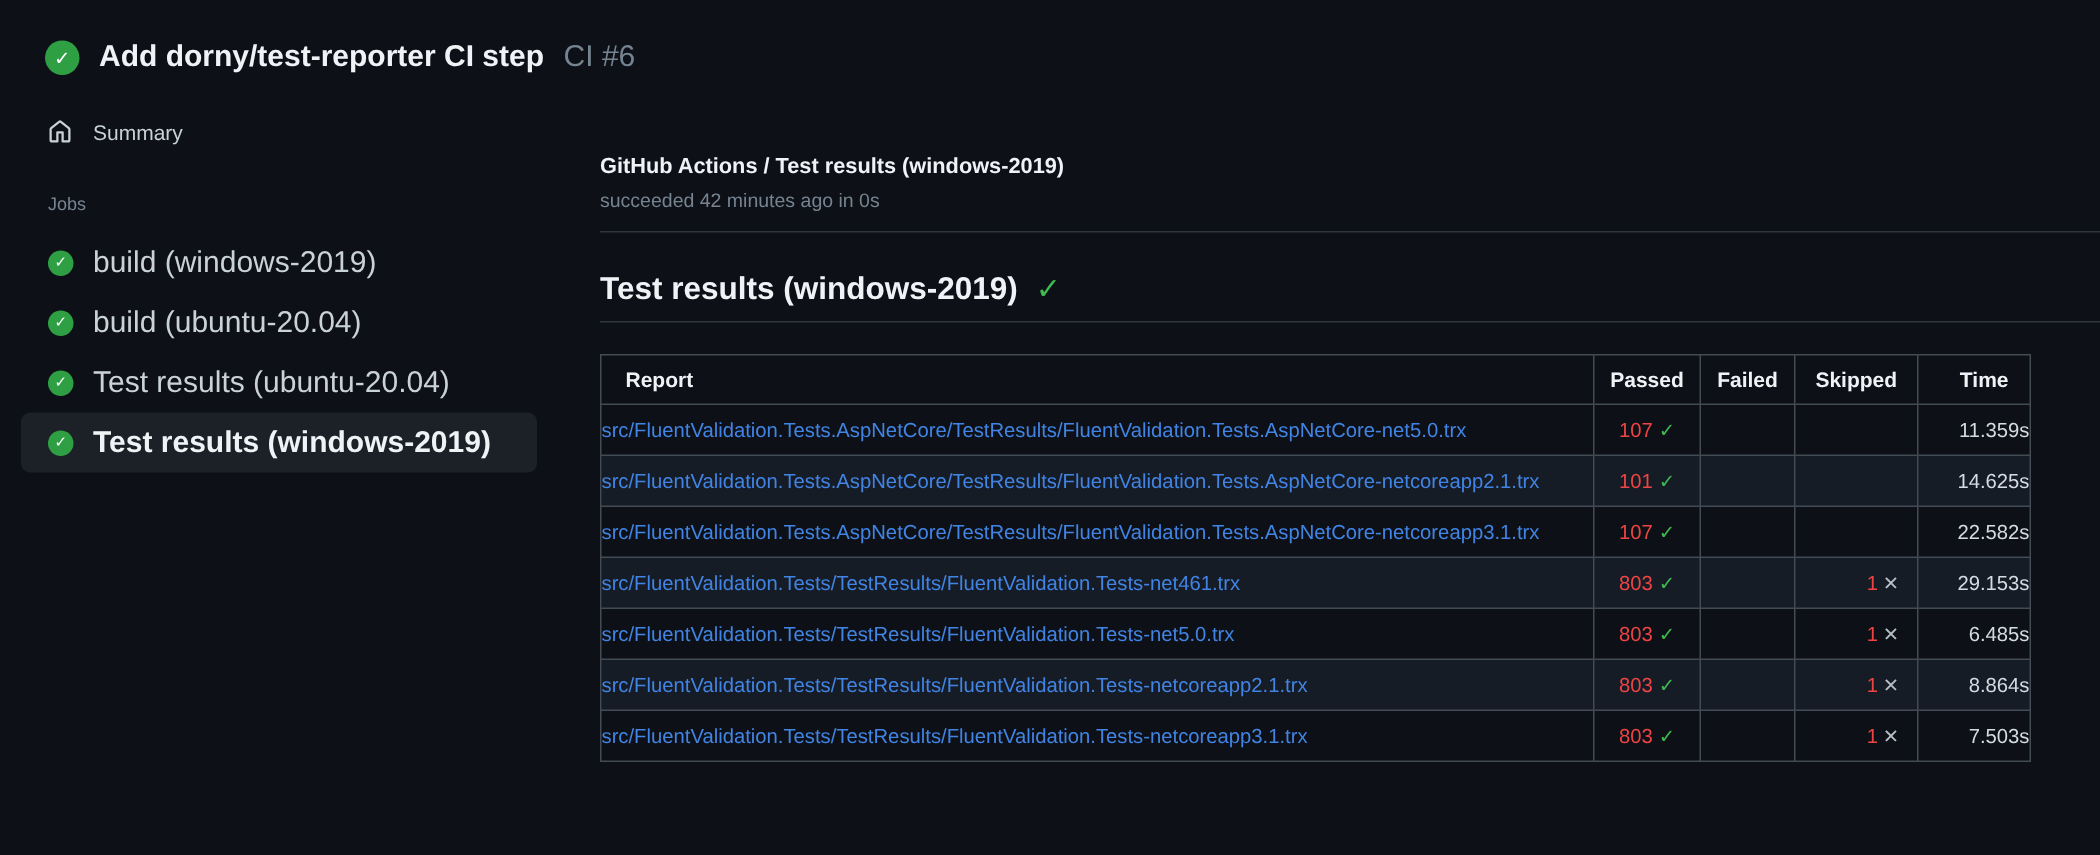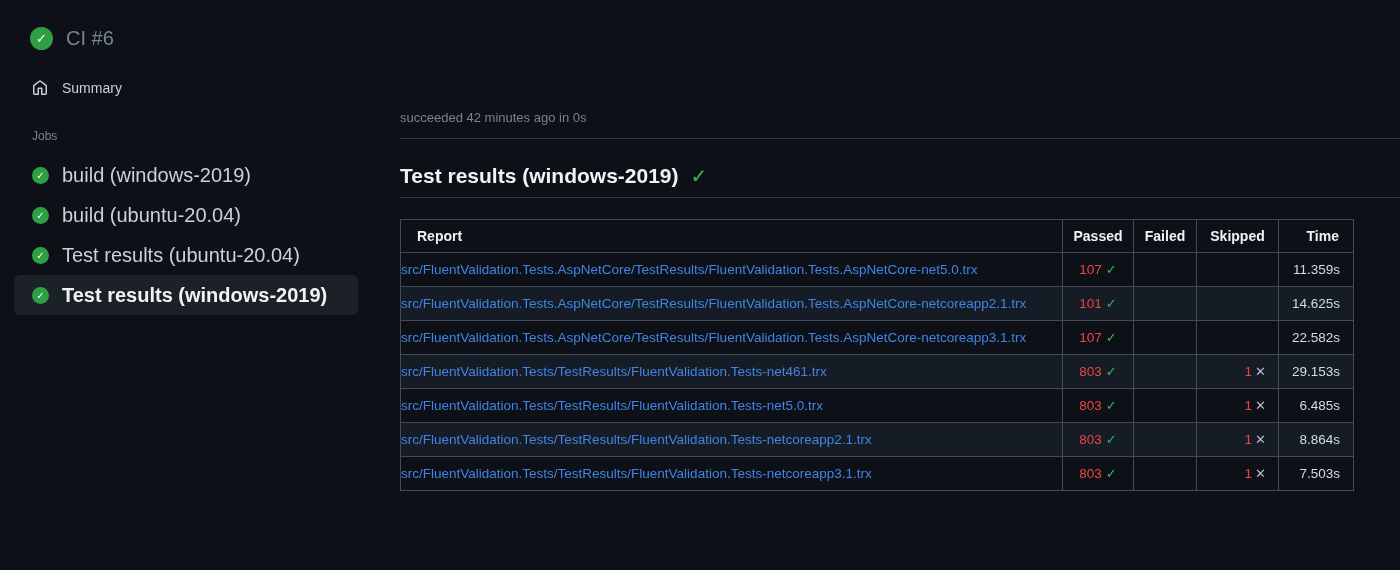--- a/index.html
+++ b/index.html
@@ -60,31 +60,32 @@
   .results td{height:34px;font-size:13.5px;color:var(--text-dim);}
   .col-report{width:662px;} .col-passed{width:71px;} .col-failed{width:63px;}
   .col-skipped{width:82px;} .col-time{width:75px;}
   th.h-report{text-align:left;padding-left:16px;}
   th.h-passed,th.h-failed,th.h-skipped{text-align:center;}
   th.h-time{text-align:right;padding-right:14px;}
   td.c-report{padding-left:0;overflow:hidden;white-space:nowrap;}
   td.c-report a{color:var(--link-blue);text-decoration:none;font-size:13.5px;}
   td.c-passed{text-align:center;}
   td.c-skipped{text-align:right;padding-right:12px;}
-  td.c-time{text-align:right;padding-right:13px;color:#d4dbe2;}
+  td.c-time{text-align:right;color:#d4dbe2;}
   .results tbody tr:nth-child(even){background:var(--row-alt-bg);}
   .num{color:#ef4444;}
   .pass-check{color:var(--check-green);font-weight:700;margin-left:4px;font-size:13px;}
   .skip-cross{color:#b6bec7;margin-left:3px;font-size:13px;}
 </style>
 </head>
 <body>
 
 <div class="run-header">
   <span class="check-circle big">✓</span>
+  <span class="run-title">Add dorny/test-reporter CI step</span>
   <span class="run-number">CI #6</span>
 </div>
 
 <div class="sidebar">
   <div class="summary-item">
     <svg width="16" height="16" viewBox="0 0 16 16">
       <path fill="#c9d1d9" d="M6.906.664a1.75 1.75 0 0 1 2.187 0l5.25 4.2c.415.332.657.835.657 1.367v7.019A1.75 1.75 0 0 1 13.25 15h-3.5a.75.75 0 0 1-.75-.75V9H7v5.25a.75.75 0 0 1-.75.75h-3.5A1.75 1.75 0 0 1 1 13.25V6.23c0-.531.242-1.034.657-1.366l5.25-4.2Zm1.25 1.171a.25.25 0 0 0-.312 0l-5.25 4.2a.25.25 0 0 0-.094.196v7.019c0 .138.112.25.25.25H5.5V8.25a.75.75 0 0 1 .75-.75h3.5a.75.75 0 0 1 .75.75v5.25h2.75a.25.25 0 0 0 .25-.25V6.23a.25.25 0 0 0-.094-.195l-5.25-4.2Z"></path>
     </svg>
     <span class="summary-label">Summary</span>
   </div>
@@ -103,20 +104,21 @@
         <span class="job-label">Test results (ubuntu-20.04)</span>
       </div>
       <div class="job-item selected">
         <span class="check-circle small">✓</span>
         <span class="job-label">Test results (windows-2019)</span>
       </div>
     </div>
 </div>
 
 <div class="main">
+  <div class="check-title">GitHub Actions / Test results (windows-2019)</div>
   <div class="check-status">succeeded 42 minutes ago in 0s</div>
   <hr class="rule">
   <div class="section-title-row">
     <span class="section-title">Test results (windows-2019)</span>
     <span class="title-check">✓</span>
   </div>
   <hr class="rule2">
 
   <table class="results">
     <colgroup>

